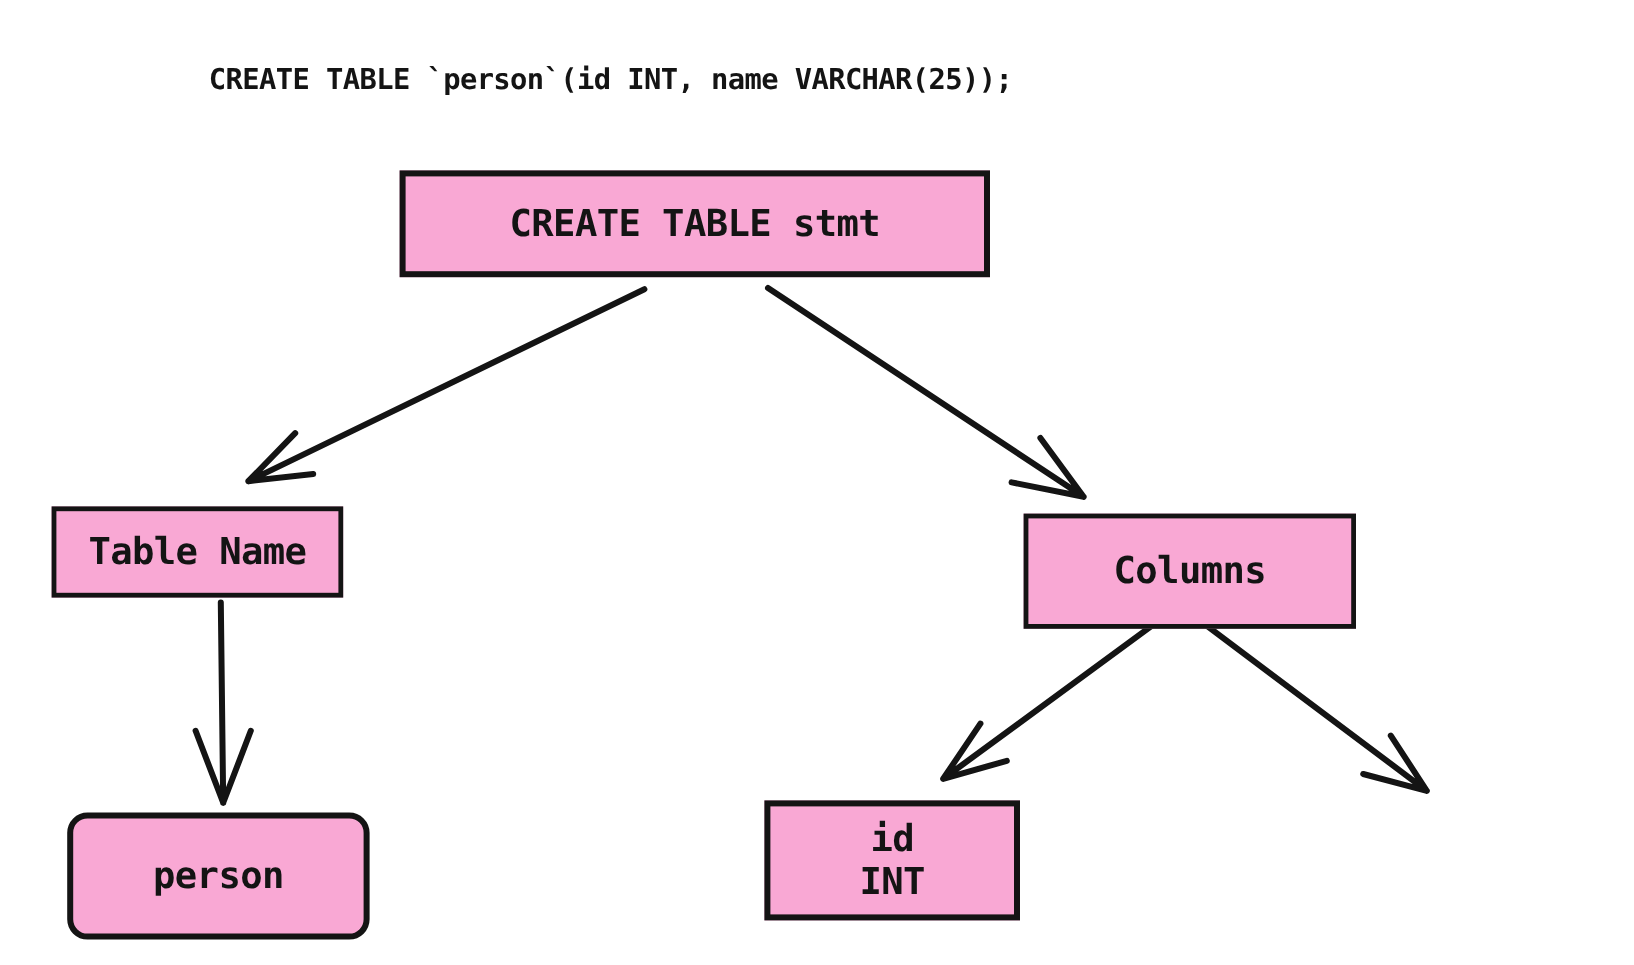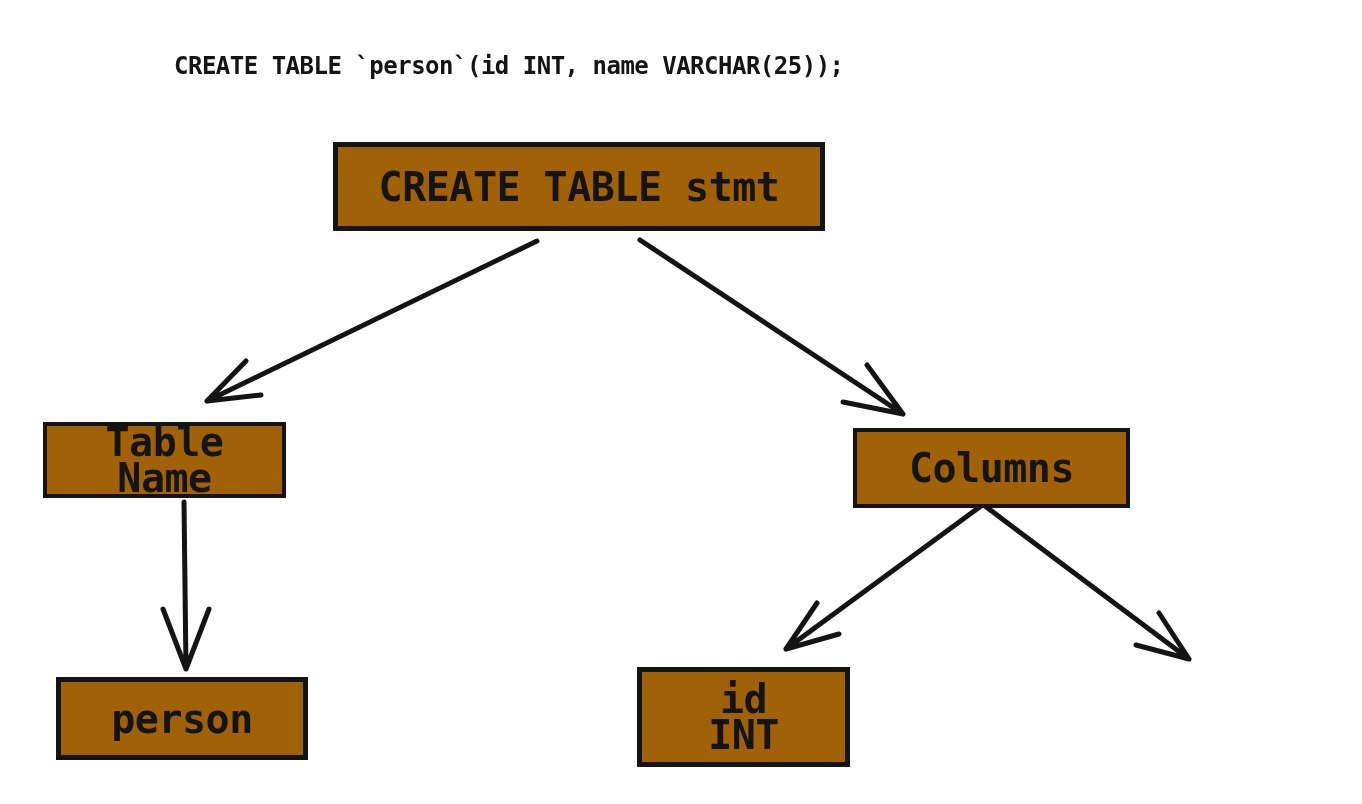--- a/index.html
+++ b/index.html
@@ -24,35 +24,35 @@
     font-weight: bold;
     line-height: 36px;
     white-space: pre;
     letter-spacing: -0.5px;
     margin-left: 44px;
   }
   .node {
     position: absolute;
     box-sizing: border-box;
     border: 4px solid #141414;
-    background: #a16207;
+    background: #f9a8d4;
     display: flex;
     flex-direction: column;
     align-items: center;
     justify-content: center;
     text-align: center;
-    font-size: 40px;
+    font-size: 31px;
     font-weight: bold;
     line-height: 36px;
     letter-spacing: -0.5px;
   }
   .node-stmt      { left: 333px;  top: 142px; width: 492px; height: 89px; border-width: 5px; }
   .node-tablename { left: 43px;   top: 422px; width: 243px; height: 76px; }
-  .node-columns   { left: 853px;  top: 428px; width: 277px; height: 80px; }
-  .node-person    { left: 56px;   top: 677px; width: 252px; height: 83px; border-width: 5px; }
+  .node-columns   { left: 853px;  top: 428px; width: 277px; height: 96px; }
+  .node-person    { left: 56px;   top: 677px; width: 252px; height: 106px; border-width: 5px; border-radius: 17px; }
   .node-idcol     { left: 637px;  top: 667px; width: 213px; height: 100px; border-width: 5px; }
   .node-namecol   { left: 1028px; top: 661px; width: 295px; height: 99px; border-width: 5px; }
   .edges-layer {
     position: absolute;
     left: 0;
     top: 0;
     width: 1362px;
     height: 804px;
     pointer-events: none;
   }

